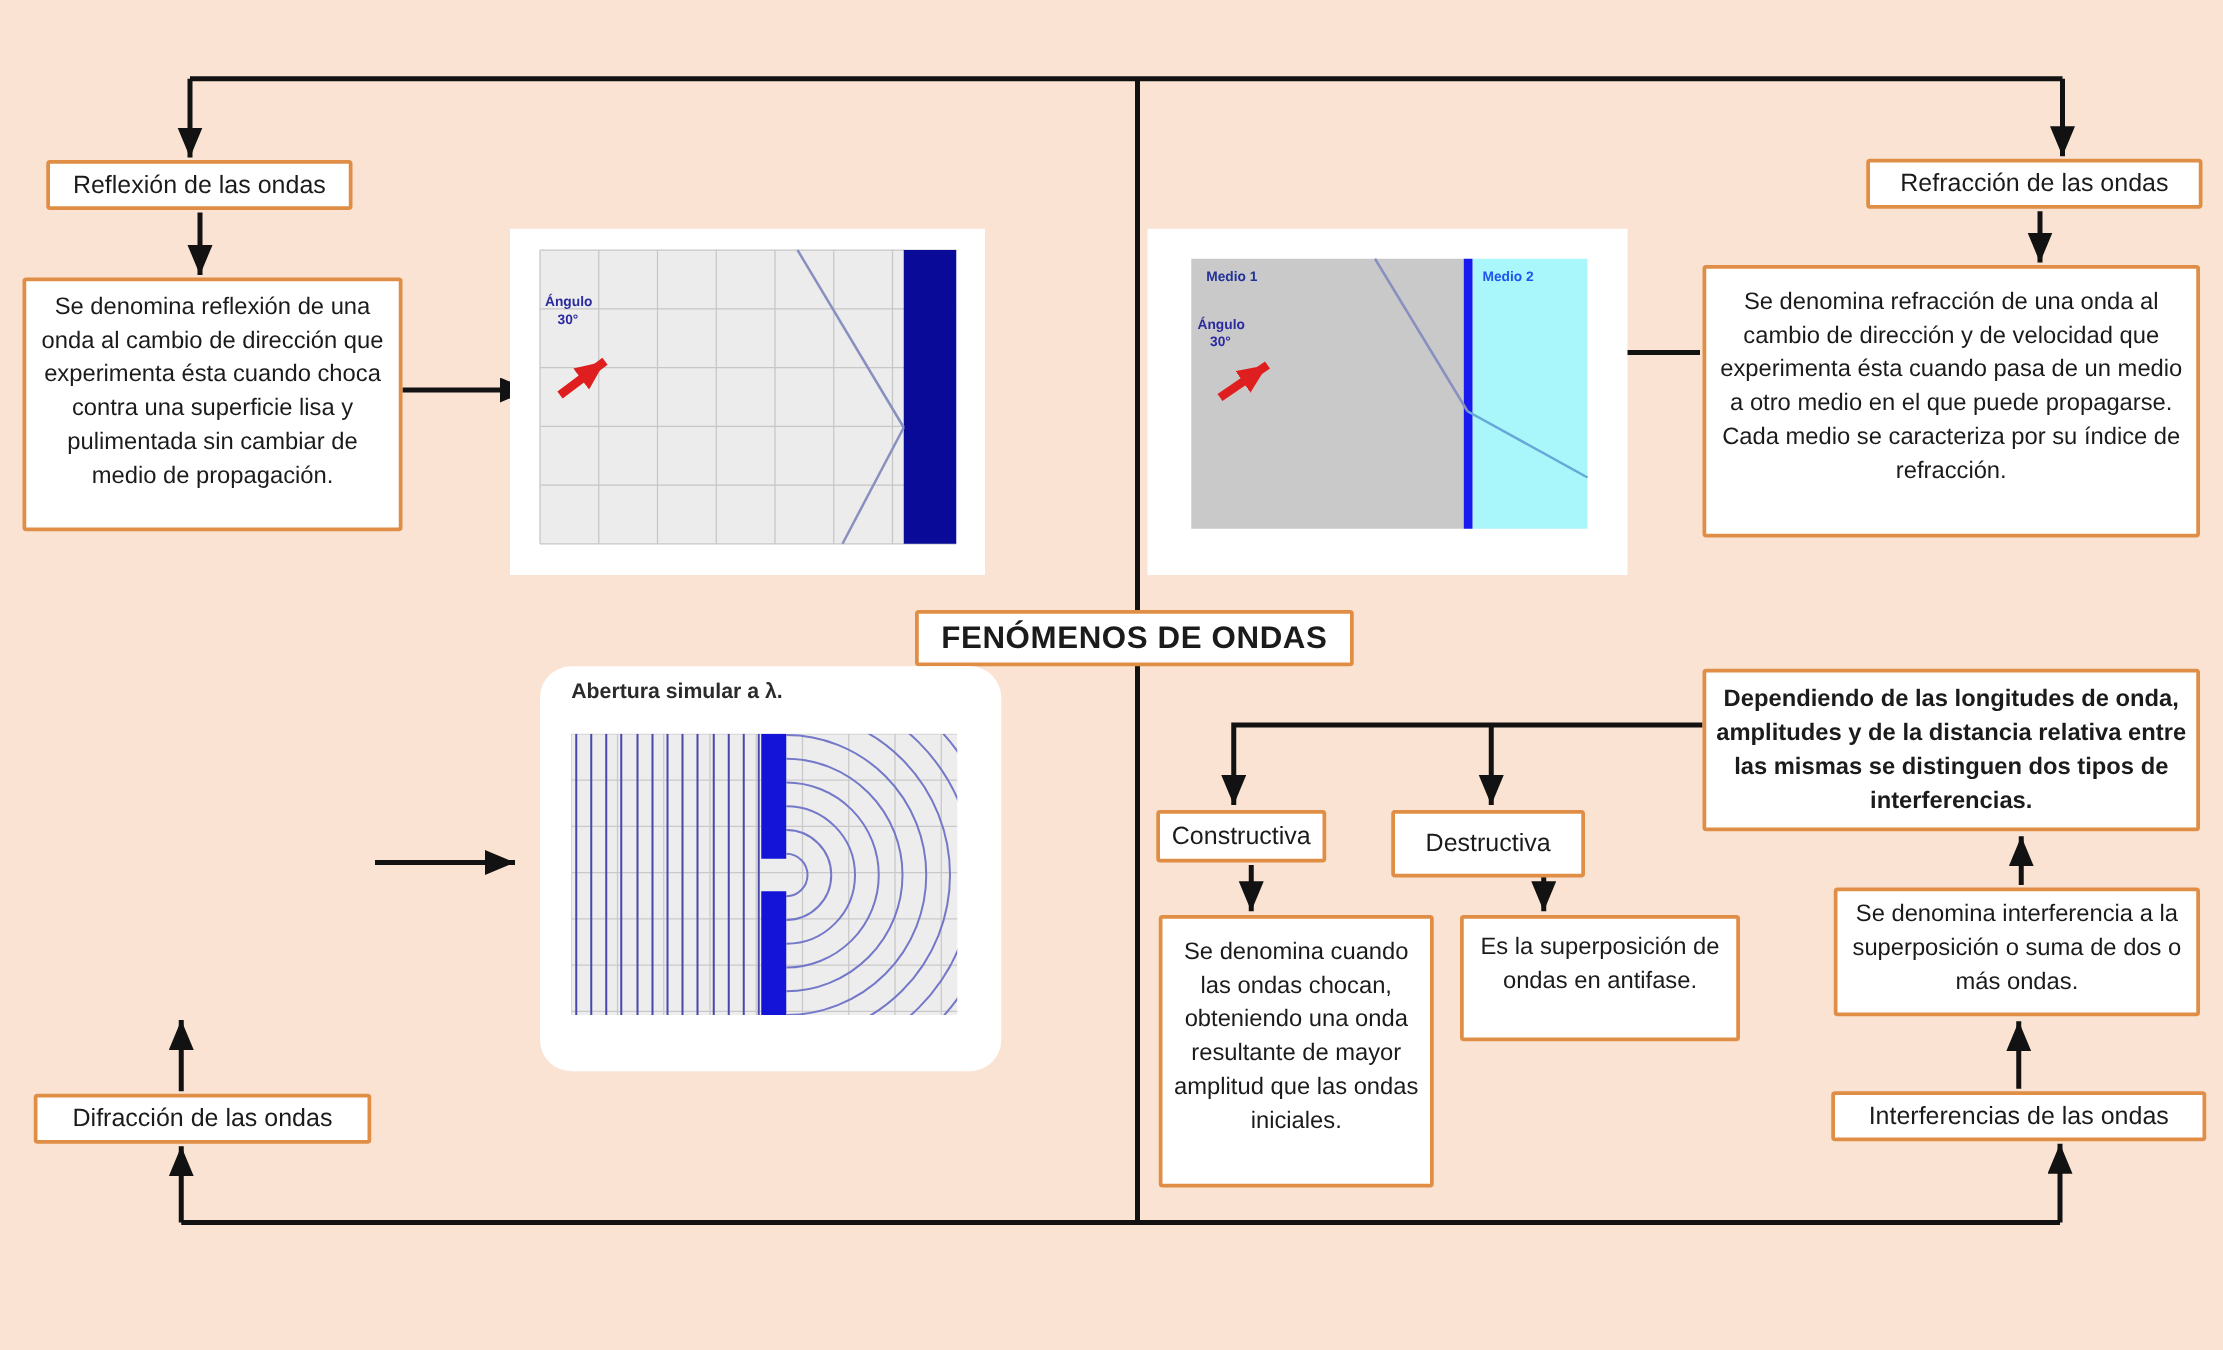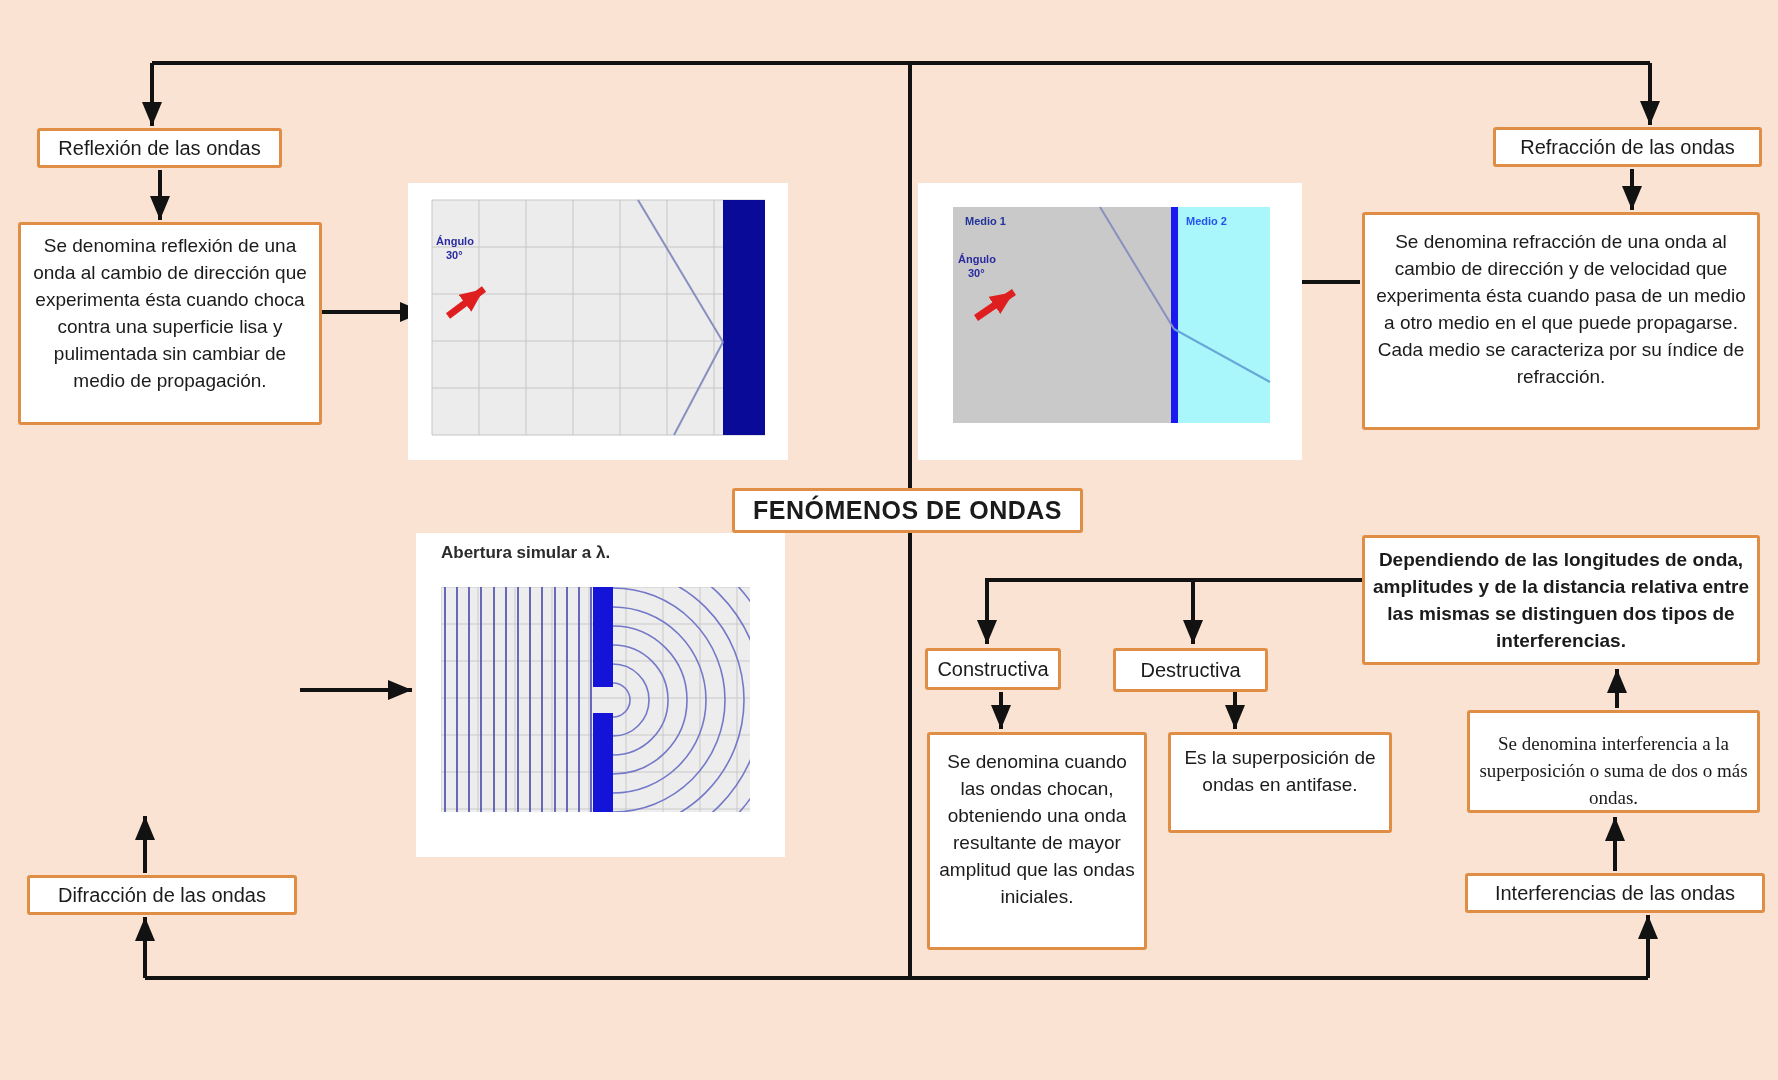--- a/index.html
+++ b/index.html
@@ -72,27 +72,27 @@
   <div class="box label-box" style="left:1493px;top:127px;width:269px;height:40px;">Refracción de las ondas</div>
 
   <div class="box desc-box" style="left:1362px;top:212px;width:398px;height:218px;padding-top:14px;">Se denomina refracción de una onda al cambio de dirección y de velocidad que experimenta ésta cuando pasa de un medio a otro medio en el que puede propagarse. Cada medio se caracteriza por su índice de refracción.</div>
 
   <div class="box title-box" style="left:732px;top:488px;width:351px;height:45px;">FENÓMENOS DE ONDAS</div>
 
   <div class="box desc-box" style="left:1362px;top:535px;width:398px;height:130px;padding-top:9px;font-weight:bold;">Dependiendo de las longitudes de onda, amplitudes y de la distancia relativa entre las mismas se distinguen dos tipos de interferencias.</div>
 
   <div class="box label-box" style="left:925px;top:648px;width:136px;height:42px;">Constructiva</div>
 
-  <div class="box label-box" style="left:1113px;top:648px;width:155px;height:44px;text-align:center;">Destructiva</div>
+  <div class="box label-box" style="left:1113px;top:648px;width:155px;height:54px;text-align:center;">Destructiva</div>
 
   <div class="box desc-box" style="left:927px;top:732px;width:220px;height:218px;padding-top:14px;">Se denomina cuando las ondas chocan, obteniendo una onda resultante de mayor amplitud que las ondas iniciales.</div>
 
   <div class="box desc-box" style="left:1168px;top:732px;width:224px;height:101px;padding-top:10px;">Es la superposición de ondas en antifase.</div>
 
-  <div class="box desc-box" style="left:1467px;top:710px;width:293px;height:103px;padding-top:18px;font-family:Liberation Serif, serif;">Se denomina interferencia a la superposición o suma de dos o más ondas.</div>
+  <div class="box desc-box" style="left:1467px;top:710px;width:293px;height:103px;padding-top:6px;">Se denomina interferencia a la superposición o suma de dos o más ondas.</div>
 
   <div class="box label-box" style="left:1465px;top:873px;width:300px;height:40px;">Interferencias de las ondas</div>
 
 
   <div class="box label-box" style="left:27px;top:875px;width:270px;height:40px;">Difracción de las ondas</div>
 
   <div class="panel" style="left:408px;top:183px;width:380px;height:277px;">
     <svg class="figsvg" width="380" height="277" viewBox="0 0 380 277">
       <defs>
         <marker id="ahr" markerWidth="4" markerHeight="3.4" refX="3.4" refY="1.5" orient="auto">
@@ -134,21 +134,21 @@
       <line x1="182" y1="24" x2="256" y2="146" stroke="#8890C0" stroke-width="2"></line>
       <line x1="256" y1="146" x2="352" y2="199" stroke="#66A8D8" stroke-width="2"></line>
       <line x1="58" y1="135" x2="96" y2="109" stroke="#DF1F1F" stroke-width="7" marker-end="url(#ahr)"></line>
       <text class="fig-label" x="47" y="42" fill="#223399">Medio 1</text>
       <text class="fig-label" x="268" y="42" fill="#2255EE">Medio 2</text>
       <text class="fig-label" x="40" y="80" fill="#2A2AA0">Ángulo</text>
       <text class="fig-label" x="50" y="94" fill="#2A2AA0">30°</text>
     </svg>
   </div>
 
-  <div class="panel" style="left:416px;top:533px;width:369px;height:324px;">
+  <div class="panel" style="left:432px;top:533px;width:369px;height:324px;border-radius:25px;">
     <div class="fig-caption">Abertura simular a λ.</div>
     <svg class="figsvg" style="left:25px;top:54px;" width="309" height="225" viewBox="0 0 309 225">
       <defs>
         <clipPath id="dclip">
             <rect x="0" y="0" width="309" height="225"></rect>
           </clipPath>
       </defs>
       <rect x="0" y="0" width="309" height="225" fill="#EDEDED"></rect>
       <g stroke="#C9C9C9" stroke-width="1">
         <line x1="0" y1="0" x2="0" y2="225"></line>

